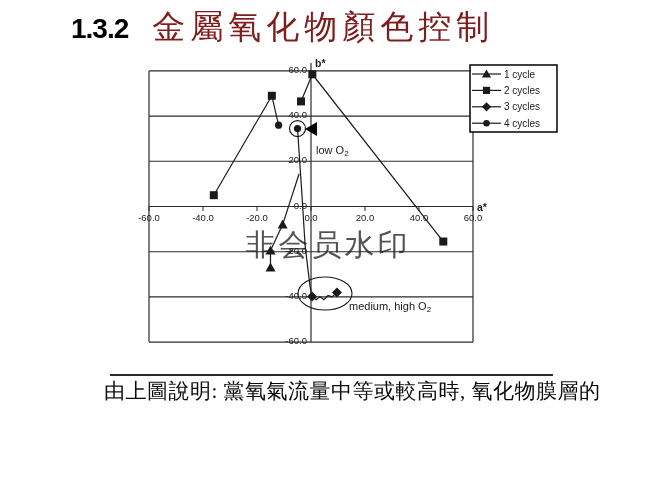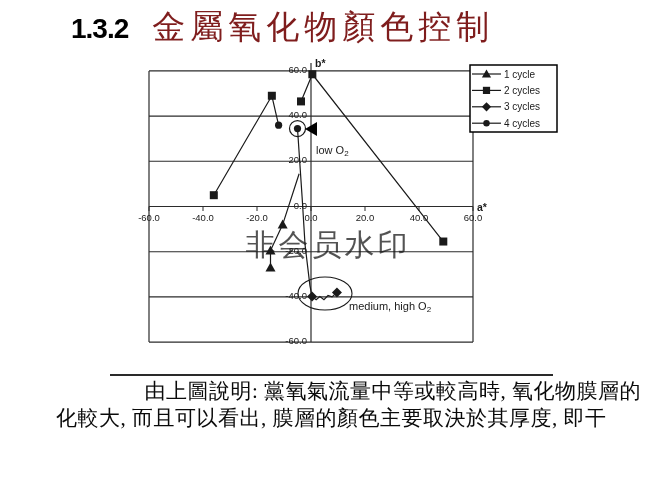--- a/index.html
+++ b/index.html
@@ -30,21 +30,21 @@
   }
   .figure-underline{
     position:absolute;left:110px;top:374px;width:443px;height:2px;
     background:#2a2a2a;
   }
   .body-text{
     position:absolute;left:56px;top:378px;width:585px;
     font-size:21px;line-height:27px;letter-spacing:0.5px;color:#0a0a0a;
   }
   .body-line{white-space:nowrap;}
-  .body-line.indent{padding-left:48px;text-align:right;}
+  .body-line.indent{padding-left:48px;}
   svg text{font-family:"Liberation Sans","DejaVu Sans",sans-serif;fill:#1a1a1a;}
 </style>
 </head>
 <body>
 
 <div class="slide-title">
   <span class="title-num">1.3.2</span><span class="title-cjk">金屬氧化物顏色控制</span>
 </div>
 
 <div class="chart-figure">
@@ -134,14 +134,13 @@
           <circle cx="376.5" cy="68.19999999999999" r="3.24" fill="#1a1a1a"></circle>
           <text x="394" y="71.69999999999999" font-size="10">4 cycles</text>
         </g>
       </g>
     </svg>
 </div>
 <div class="figure-underline"></div>
 
 <div class="body-text">
   <div class="body-line indent">由上圖說明: 黨氧氣流量中等或較高時, 氧化物膜層的</div>
-  <div class="body-line">化較大, 而且可以看出, 膜層的顏色主要取決於其厚度, 即干</div>
 </div>
 
 </body></html>

